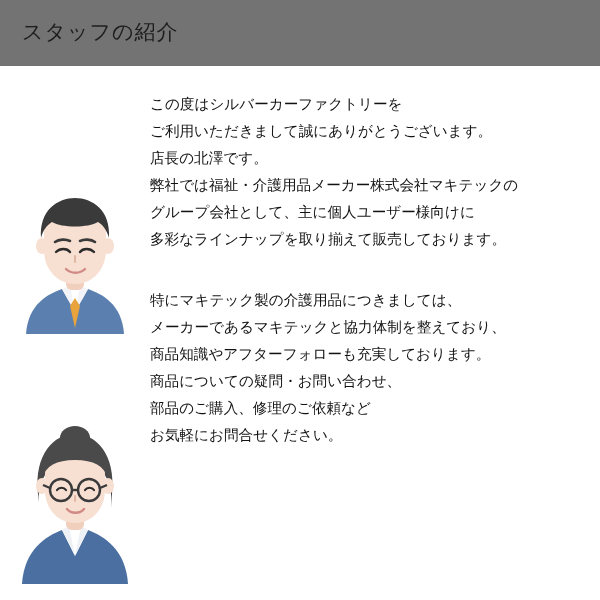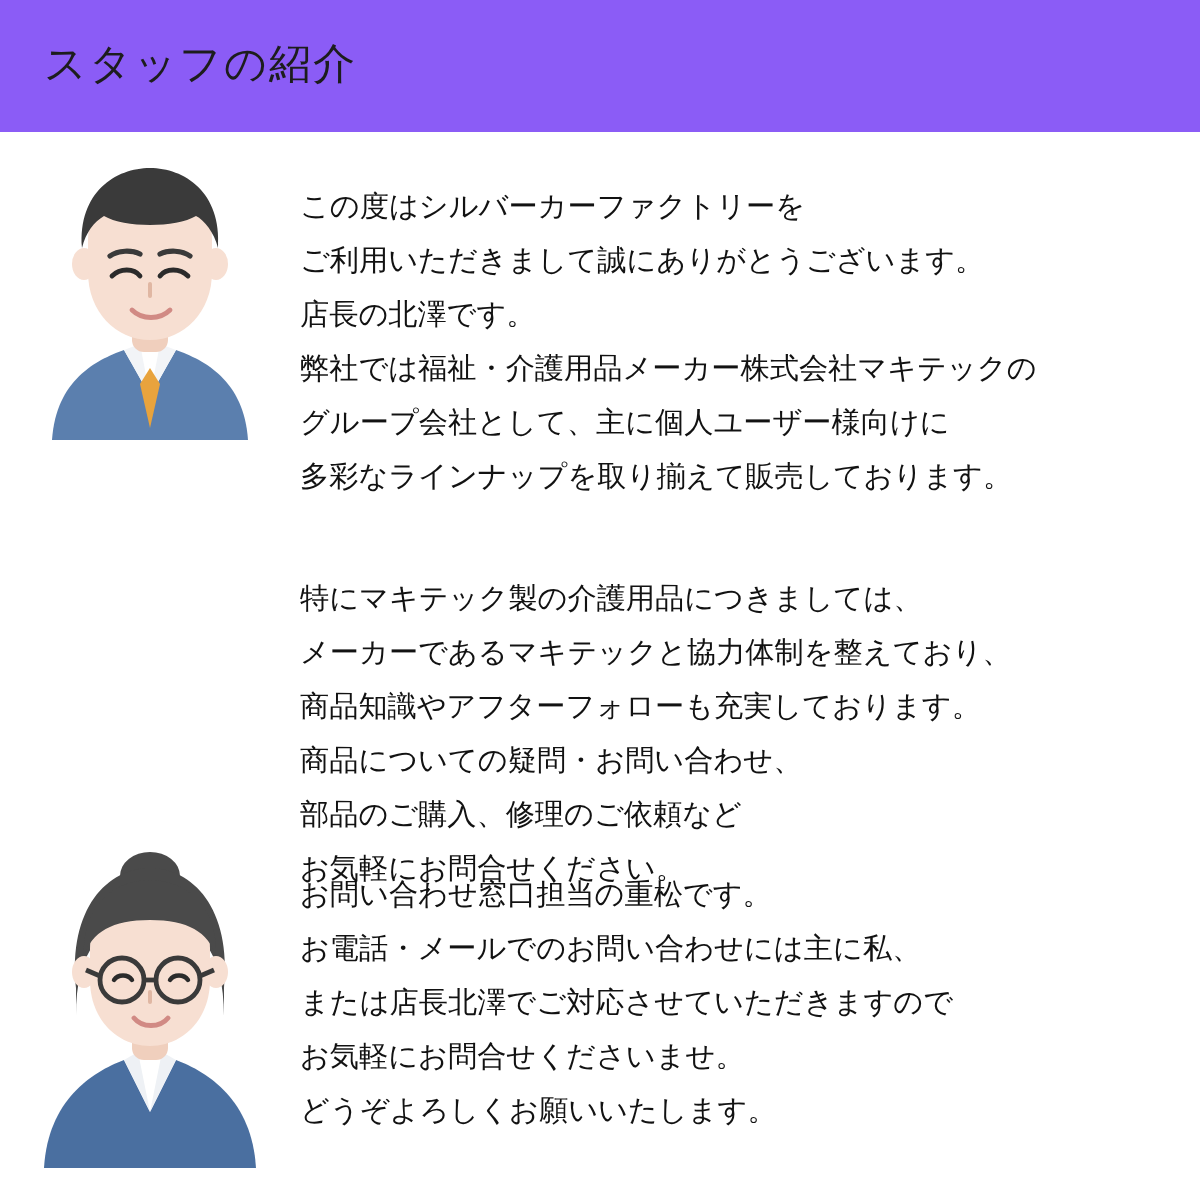--- a/index.html
+++ b/index.html
@@ -13,36 +13,36 @@
     position: relative;
     width: 600px; height: 600px;
     overflow: hidden;
     background: #ffffff;
   }
   
   .header {
     position: absolute;
     left: 0; top: 0;
     width: 600px; height: 66px;
-    background: #8b5cf6;
+    background: #737373;
   }
   .header-title {
     position: absolute;
     left: 22px; top: 18px;
     font-size: 21px;
     letter-spacing: 1px;
     color: #1d1d1d;
     font-family: "DejaVu Sans", sans-serif;
     white-space: nowrap;
   }
   
   .block {
     position: absolute;
     display: flex;
-    align-items: flex-start;
+    align-items: center;
   }
   .block-1 { left: 0px; top: 80px; }
   .block-2 { left: 0px; top: 424px; }
 
   .avatar-wrap {
     width: 150px;
     flex: 0 0 150px;
     display: flex;
     justify-content: center;
   }
@@ -150,22 +150,15 @@
         <path d="M86 64 L93 61" stroke="#3a3a3a" stroke-width="2.4"></path>
 
         <path d="M43 66 C45 63 50 63 52 66" stroke="#2b2b2b" stroke-width="2.2" fill="none" stroke-linecap="round"></path>
         <path d="M71 66 C73 63 78 63 80 66" stroke="#2b2b2b" stroke-width="2.2" fill="none" stroke-linecap="round"></path>
 
         <path d="M61 72 L61 77" stroke="#e0b7a3" stroke-width="2" fill="none" stroke-linecap="round"></path>
 
         <path d="M53 85 C57 90 66 90 70 85" stroke="#d18a84" stroke-width="2.4" fill="none" stroke-linecap="round"></path>
       </svg>
     </div>
-    <div class="text-col">
-      <div class="para">お問い合わせ窓口担当の重松です。
-お電話・メールでのお問い合わせには主に私、
-または店長北澤でご対応させていただきますので
-お気軽にお問合せくださいませ。
-どうぞよろしくお願いいたします。</div>
-    </div>
   </div>
 
 </div>
 
 </body></html>

